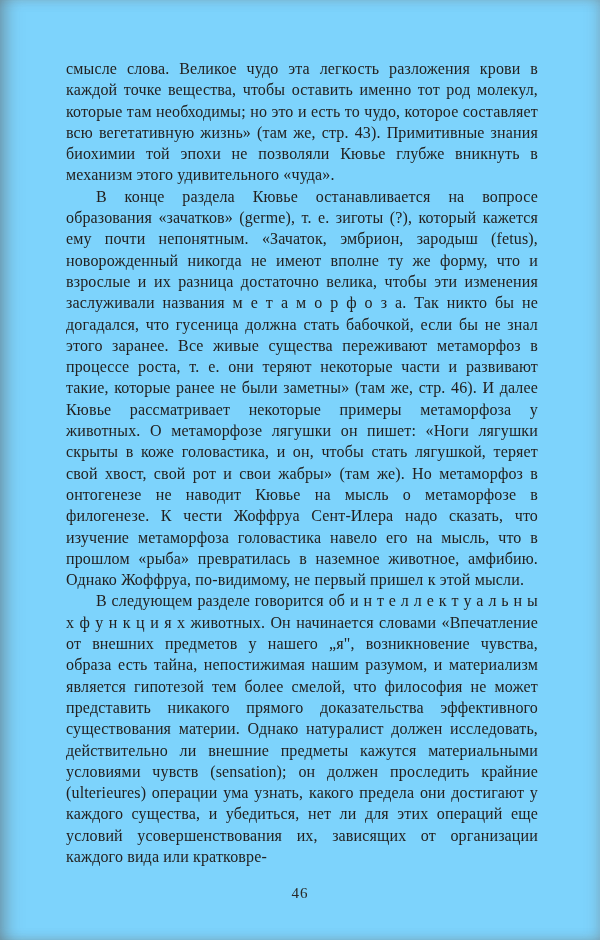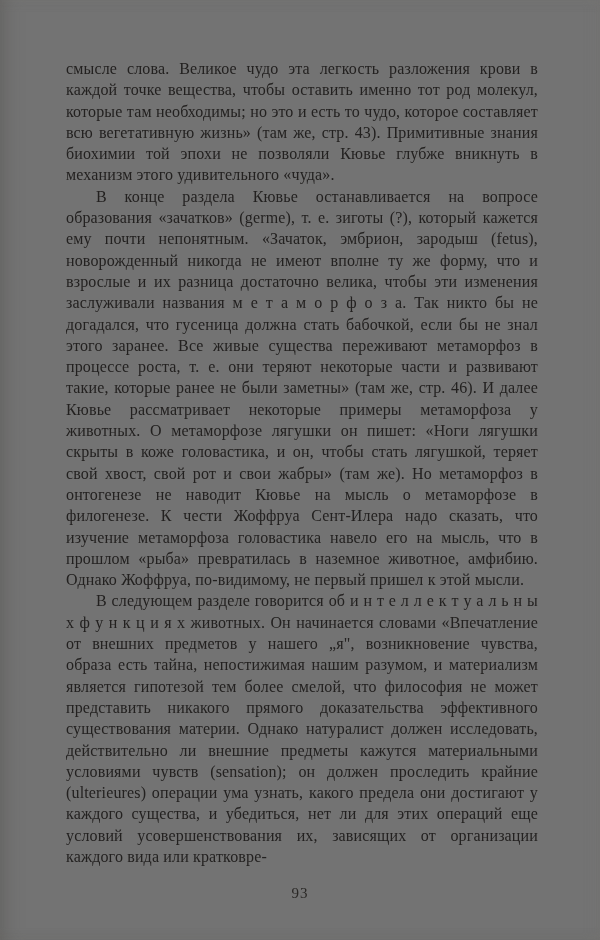--- a/index.html
+++ b/index.html
@@ -10,21 +10,21 @@
     width: 600px;
     height: 940px;
     background: #e3e1dc;
     overflow: hidden;
     font-family: "Liberation Serif", "DejaVu Serif", serif;
   }
   .scan-page {
     position: relative;
     width: 600px;
     height: 940px;
-    background: #737373;
+    background: #7dd3fc;
     box-shadow:
       inset 14px 0 18px -10px rgba(90,88,84,0.55),
       inset -10px 0 14px -8px rgba(120,118,114,0.35),
       inset 0 -8px 12px -8px rgba(120,118,114,0.30),
       inset 0 8px 12px -8px rgba(140,138,134,0.25);
   }
   .page-text {
     position: absolute;
     top: 58px;
     left: 66px;
@@ -55,14 +55,14 @@
 </style>
 </head>
 <body>
 
 <div class="scan-page">
   <div class="page-text">
     <p class="no-indent">смысле слова. Великое чудо эта легкость разложения крови в каждой точке вещества, чтобы оставить именно тот род молекул, которые там необходимы; но это и есть то чудо, которое составляет всю вегетативную жизнь» (там же, стр. 43). Примитивные знания биохимии той эпохи не позволяли Кювье глубже вникнуть в механизм этого удивительного «чуда».</p>
     <p>В конце раздела Кювье останавливается на вопросе образования «зачатков» (germe), т. е. зиготы (?), который кажется ему почти непонятным. «Зачаток, эмбрион, зародыш (fetus), новорожденный никогда не имеют вполне ту же форму, что и взрослые и их разница достаточно велика, чтобы эти изменения заслуживали названия м е т а м о р ф о з а. Так никто бы не догадался, что гусеница должна стать бабочкой, если бы не знал этого заранее. Все живые существа переживают метаморфоз в процессе роста, т. е. они теряют некоторые части и развивают такие, которые ранее не были заметны» (там же, стр. 46). И далее Кювье рассматривает некоторые примеры метаморфоза у животных. О метаморфозе лягушки он пишет: «Ноги лягушки скрыты в коже головастика, и он, чтобы стать лягушкой, теряет свой хвост, свой рот и свои жабры» (там же). Но метаморфоз в онтогенезе не наводит Кювье на мысль о метаморфозе в филогенезе. К чести Жоффруа Сент-Илера надо сказать, что изучение метаморфоза головастика навело его на мысль, что в прошлом «рыба» превратилась в наземное животное, амфибию. Однако Жоффруа, по-видимому, не первый пришел к этой мысли.</p>
     <p>В следующем разделе говорится об и н т е л л е к т у а л ь н ы х  ф у н к ц и я х животных. Он начинается словами «Впечатление от внешних предметов у нашего „я", возникновение чувства, образа есть тайна, непостижимая нашим разумом, и материализм является гипотезой тем более смелой, что философия не может представить никакого прямого доказательства эффективного существования материи. Однако натуралист должен исследовать, действительно ли внешние предметы кажутся материальными условиями чувств (sensation); он должен проследить крайние (ulterieures) операции ума узнать, какого предела они достигают у каждого существа, и убедиться, нет ли для этих операций еще условий усовершенствования их, зависящих от организации каждого вида или кратковре-</p>
   </div>
-  <div class="page-number">93</div>
+  <div class="page-number">46</div>
 </div>
 
 </body></html>

